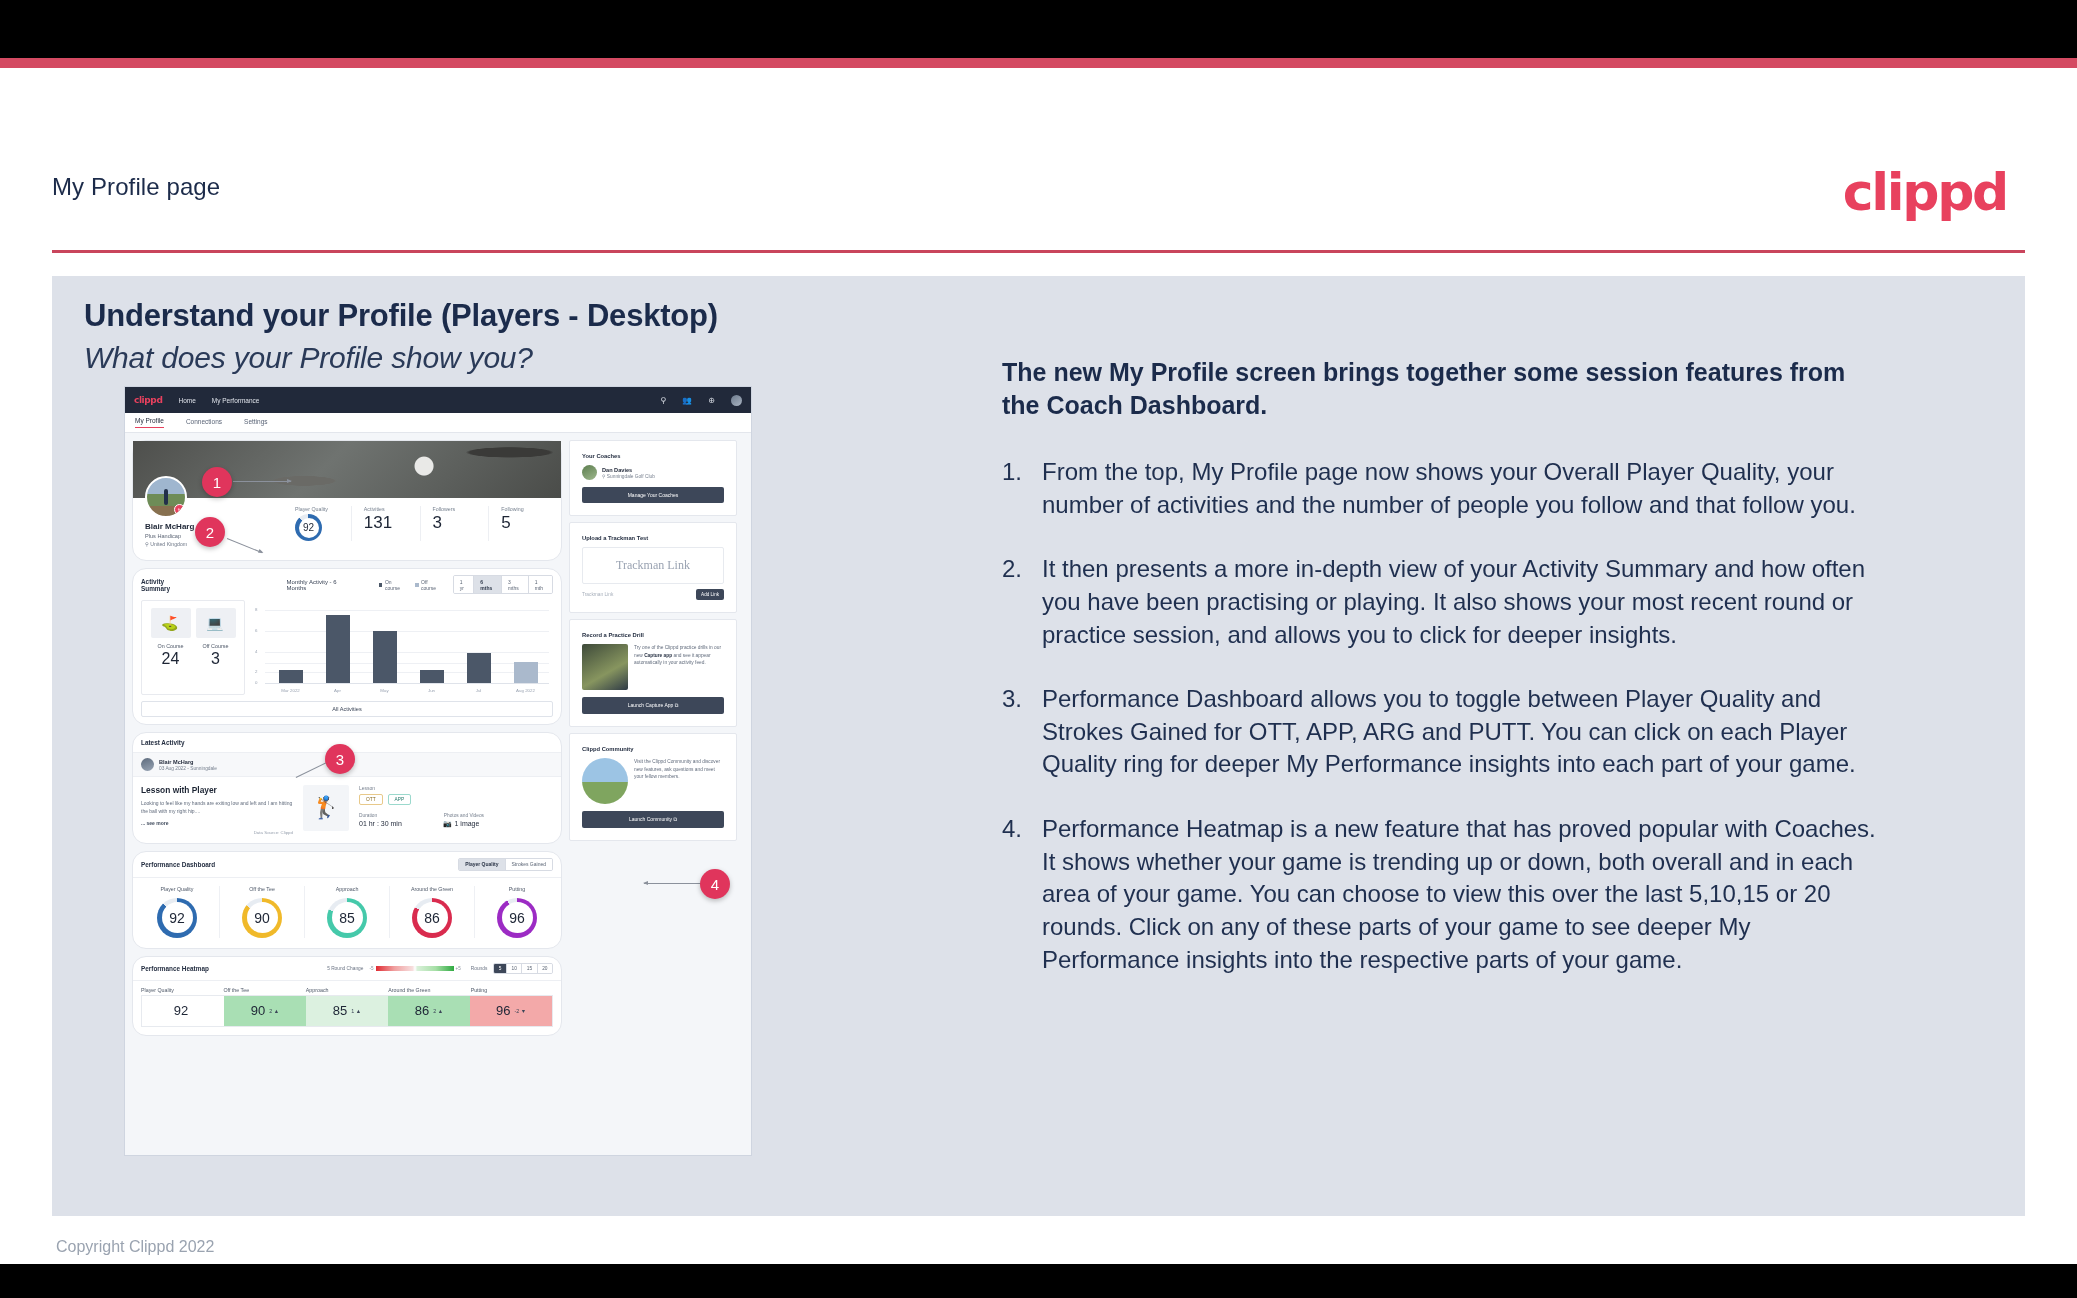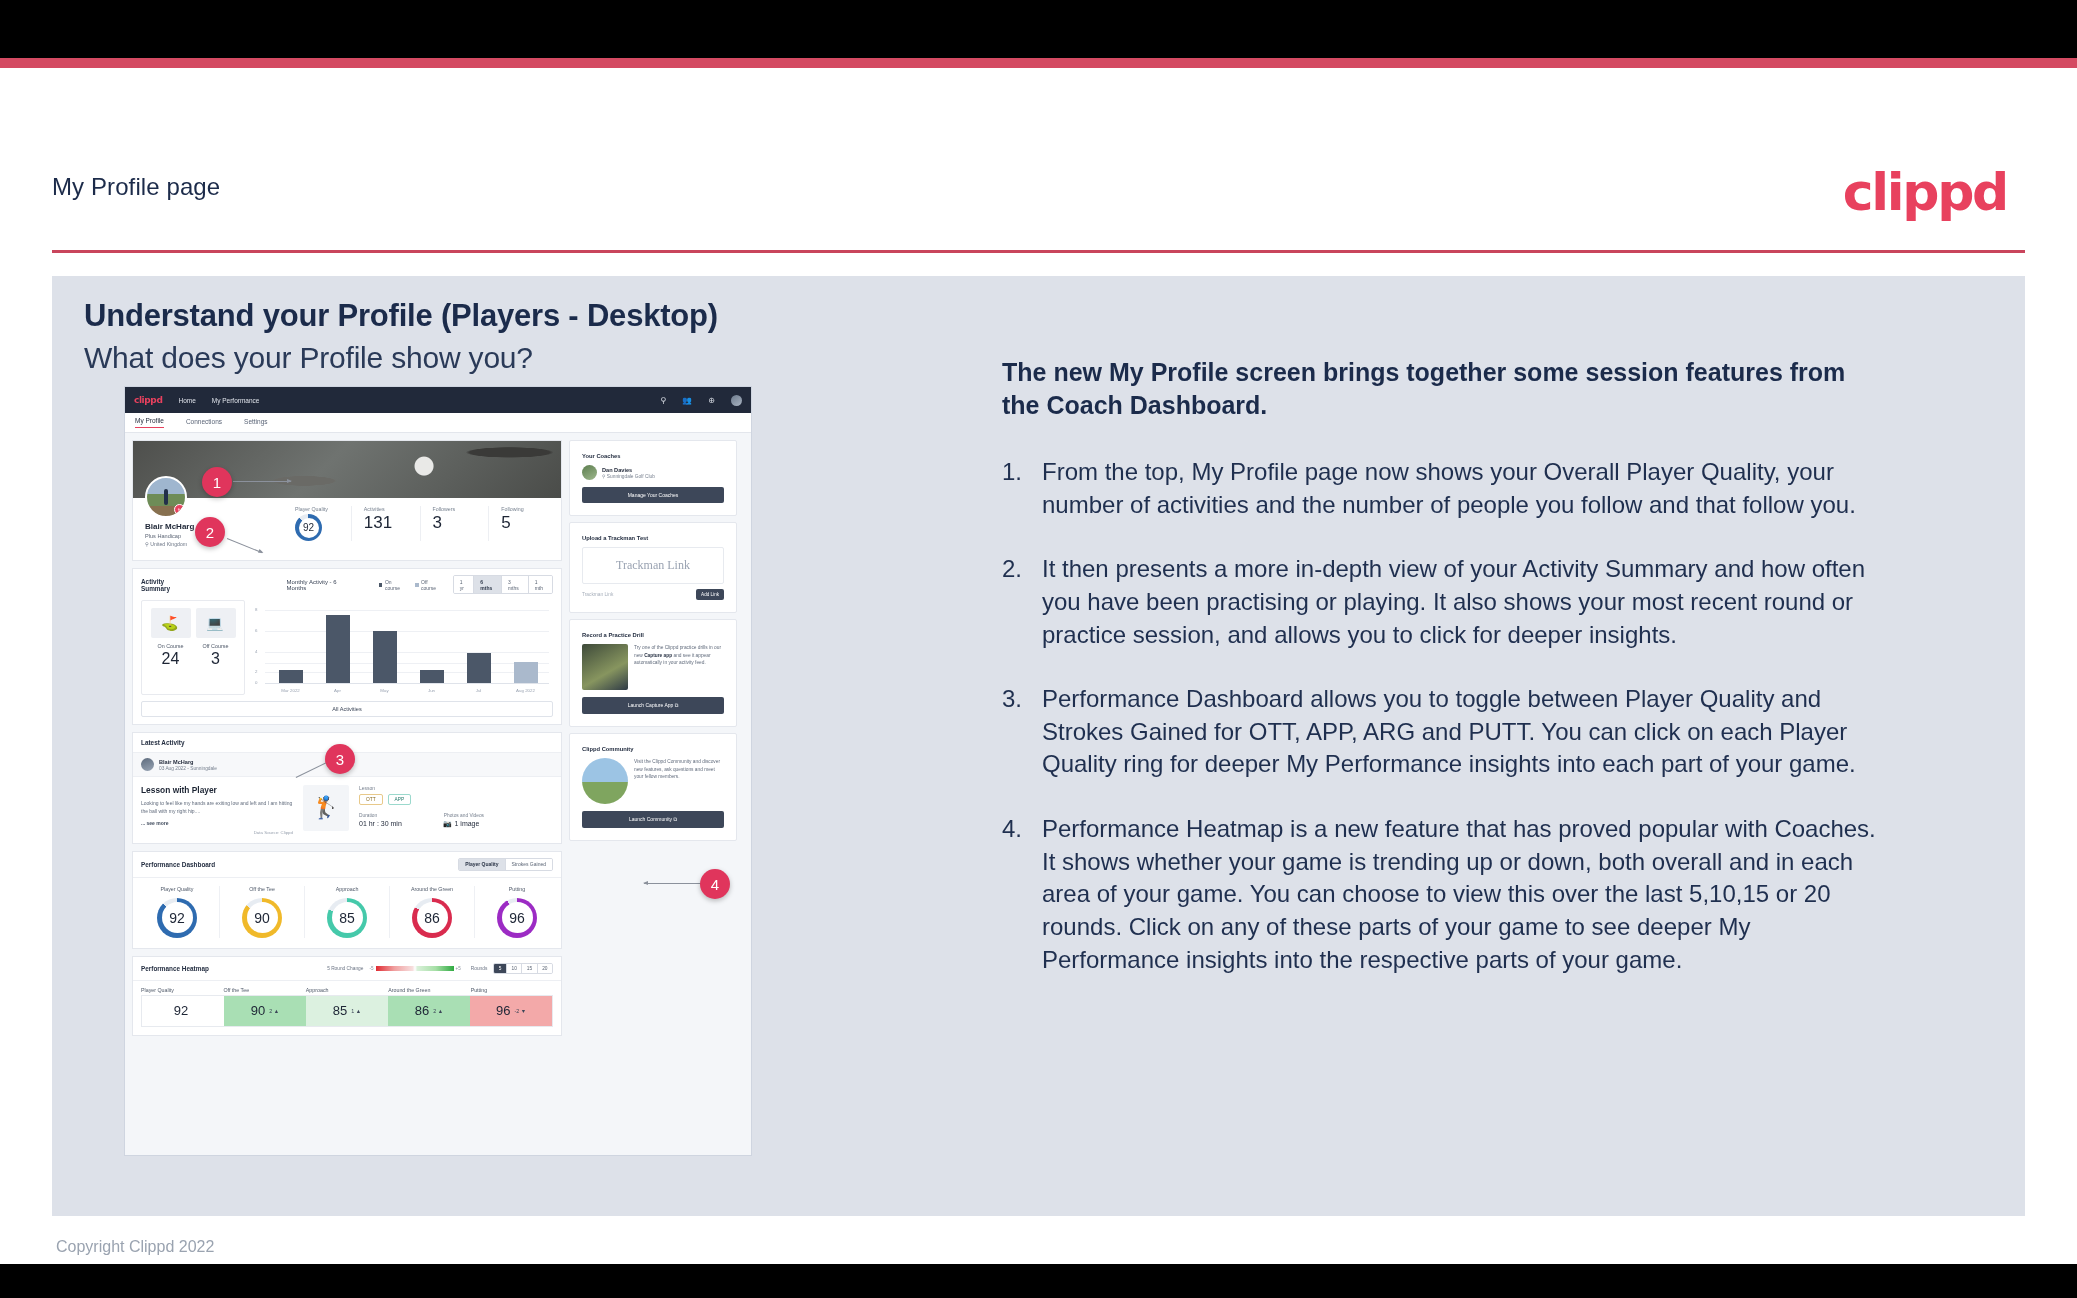--- a/index.html
+++ b/index.html
@@ -44,21 +44,21 @@
     background: #dde1e9;
   }
 
   .head-block { position: absolute; left: 32px; top: 20px; }
   .head-1 {
     font-size: 31px; font-weight: 700; color: #1b2b4b;
     letter-spacing: -.2px; line-height: 1.3;
   }
   .head-2 {
     font-size: 30px; font-weight: 400; color: #2a3a58;
-    letter-spacing: -.2px; line-height: 1.35; margin-top: 2px;
+    letter-spacing: -.2px; line-height: 1.35; margin-top: 2px; font-style: italic;
   }
 
   
   .copy {
     position: absolute; left: 950px; top: 80px; width: 880px;
     color: #1b2b4b;
   }
   .copy .lede {
     font-size: 25px; font-weight: 700; line-height: 1.32;
     margin-bottom: 34px;
@@ -105,21 +105,21 @@
     height: 20px; background: #fff; border-bottom: 1px solid #e3e6ec;
     display: flex; align-items: center; padding: 0 10px; gap: 22px;
   }
   .app-tabs .t { font-size: 6.5px; color: #5b6577; padding-bottom: 3px; }
   .app-tabs .t.active { color: #1f2738; border-bottom: 1.6px solid #e8415e; }
 
   .app-body { display: flex; gap: 7px; padding: 7px; background: #f4f6f9; height: 724px; }
   .col-main { width: 430px; display: flex; flex-direction: column; gap: 7px; }
   .col-side { width: 168px; display: flex; flex-direction: column; gap: 6px; }
 
-  .card { background: #fff; border: 1px solid #e4e7ed; border-radius: 0; }
+  .card { background: #fff; border: 1px solid #e4e7ed; border-radius: 14px; }
 
   
   .hero-img {
     height: 57px;
     background:
       radial-gradient(circle at 68% 44%, #e9e9e7 0 9px, transparent 10px),
       radial-gradient(ellipse at 40% 70%, #6a6a66 0 30px, transparent 32px),
       radial-gradient(ellipse at 88% 20%, #3a3a38 0 40px, transparent 44px),
       linear-gradient(135deg,#4e4f4c,#6f7370 45%,#4a4c49);
   }

